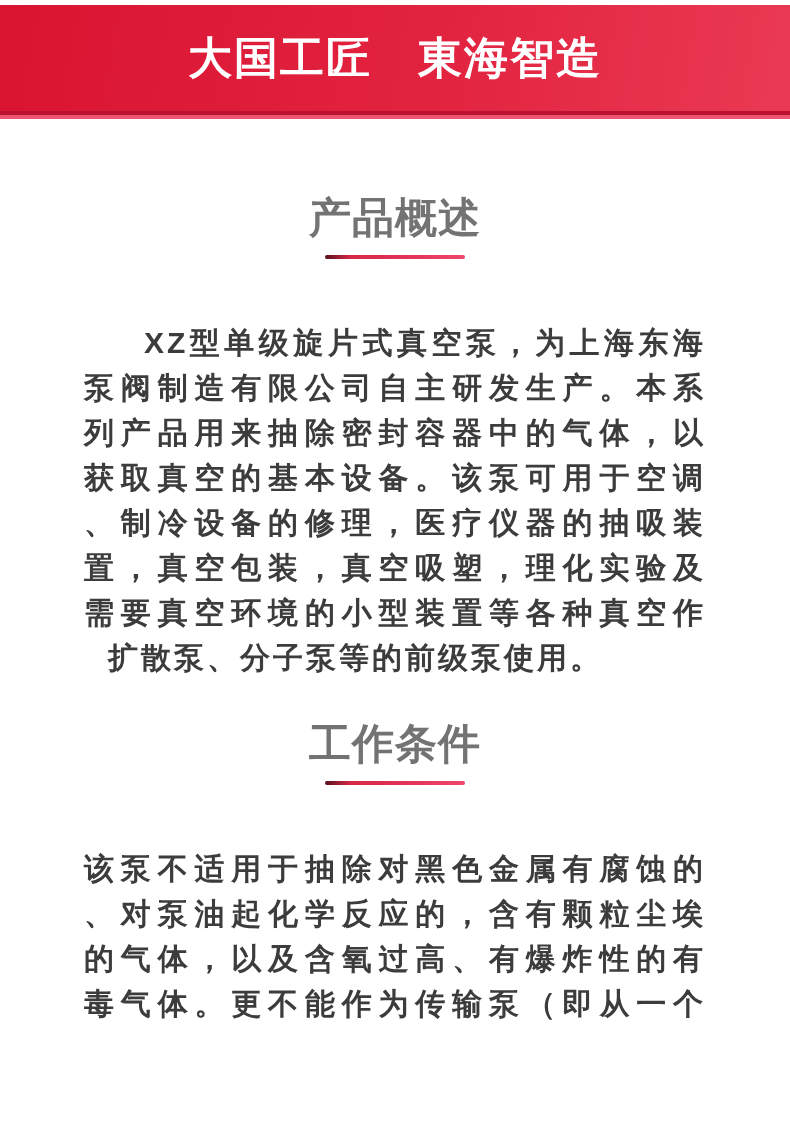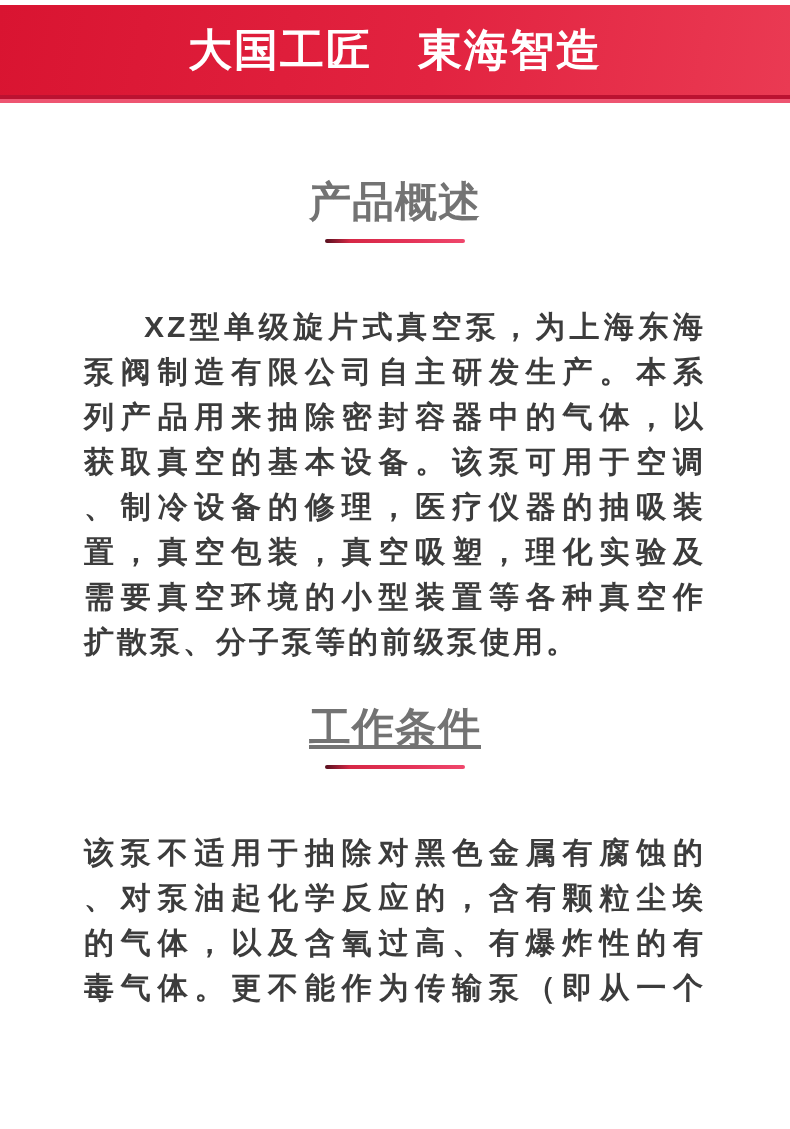--- a/index.html
+++ b/index.html
@@ -16,21 +16,21 @@
   }
   .page {
     width: 790px;
     min-height: 1129px;
     background: #ffffff;
   }
 
   
   .banner {
     margin-top: 5px;
-    height: 90px;
+    height: 106px;
     background: linear-gradient(100deg, #d91431 0%, #e22340 55%, #ea3a53 100%);
     display: flex;
     align-items: center;
     justify-content: center;
   }
   .banner-title {
     color: #ffffff;
     font-size: 44px;
     font-weight: bold;
     letter-spacing: 2px;
@@ -49,21 +49,21 @@
   .sec-heading {
     margin: 0;
     text-align: center;
     font-size: 42px;
     line-height: 48px;
     font-weight: bold;
     color: #737373;
     letter-spacing: 1px;
   }
   .sec-heading.overview { margin-top: 75px; }
-  .sec-heading.conditions { margin-top: 40px; text-decoration: underline; }
+  .sec-heading.conditions { margin-top: 40px; }
   .heading-underline {
     width: 140px;
     height: 4px;
     margin: 13px auto 0 auto;
     border-radius: 2px;
     background: linear-gradient(to right, #56101e 0%, #d62846 18%, #e43358 60%, #ef476c 100%);
   }
 
   
   .para {
@@ -76,20 +76,21 @@
     font-weight: bold;
   }
   .line {
     text-align: justify;
     text-align-last: justify;
     text-justify: inter-character;
     white-space: nowrap;
   }
   .line.last {
     text-align-last: left;
+    margin-left: 24px;
   }
   .line.first {
     text-indent: 60px;
   }
 </style>
 </head>
 <body>
 
 <div class="page">
 

